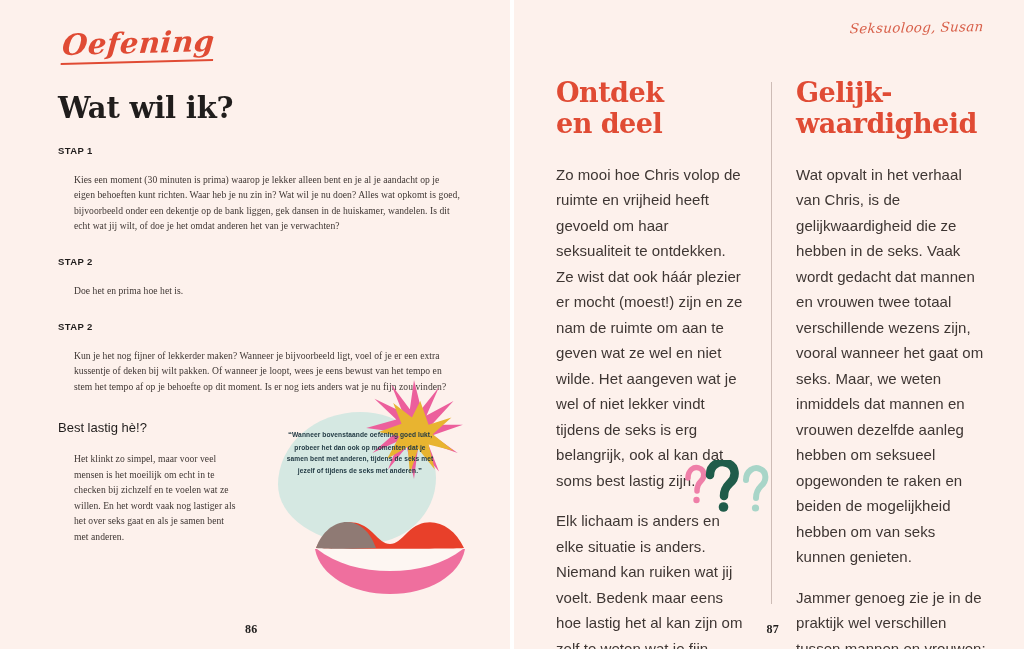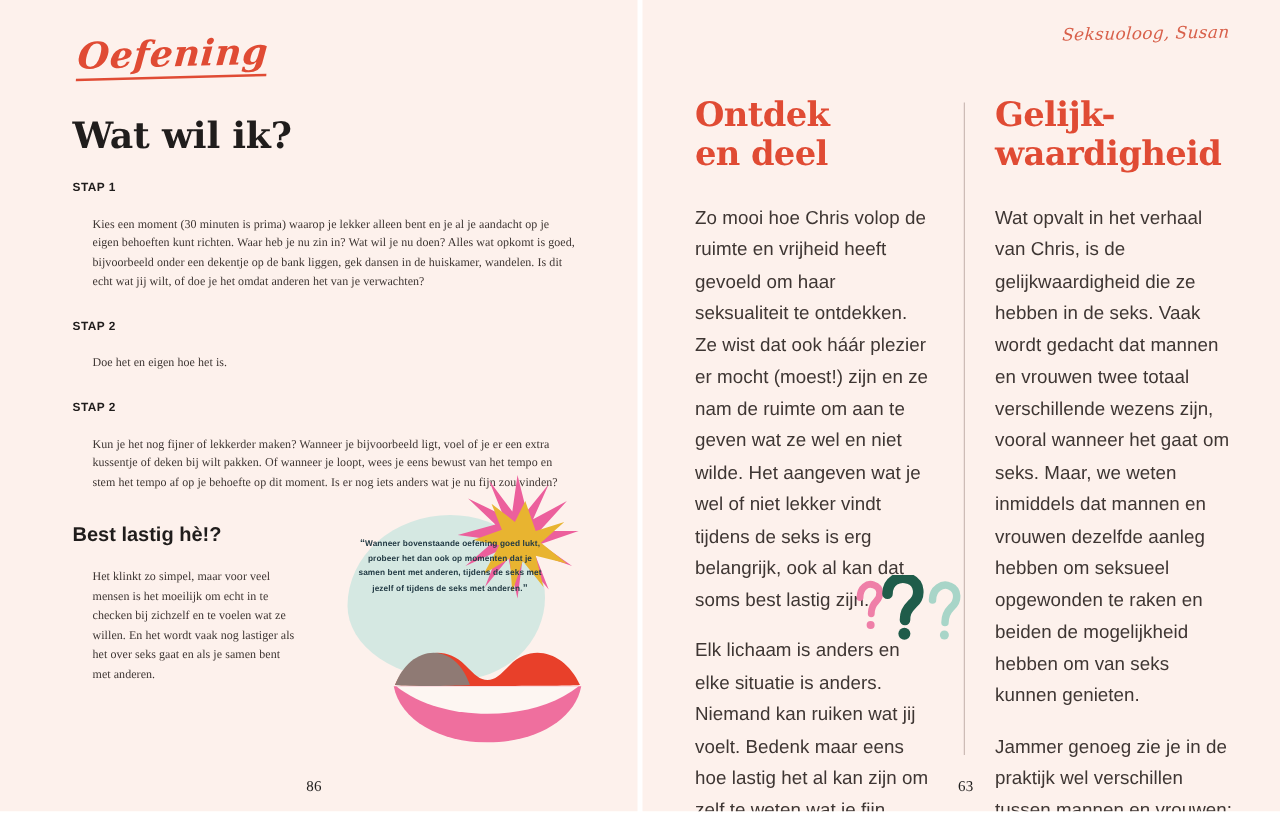--- a/index.html
+++ b/index.html
@@ -32,21 +32,21 @@
   .page-footer {
     position: absolute;
     bottom: 0;
     left: 0; right: 0;
     height: 40px;
   }
   .folio {
     position: absolute;
     bottom: 12px;
     font-family: "Liberation Serif", serif;
-    font-weight: normal;
+    font-weight: bold;
     font-size: 12px;
     color: #22201f;
     letter-spacing: 0.3px;
   }
   #folio-left  { left: 245px; }
   #folio-right { right: 245px; }
 
   
   #left-inner {
     position: absolute;
@@ -92,22 +92,22 @@
     font-family: Liberation Serif, serif;
     font-size: 9.6px;
     line-height: 1.62;
     color: #3e3633;
     margin: 16px;
     letter-spacing: 0.05px;
   }
   .gap { margin-top: 14px; }
   .subhead {
     font-family: "Liberation Sans", sans-serif;
-    font-weight: bold;
-    font-size: 16px;
+    font-weight: normal;
+    font-size: 13px;
     color: #201d1c;
     margin: 26px 0 0 0;
   }
   #closing-col {
     width: 195px;
     margin-top: 13px;
   }
 
   
   #illustration {
@@ -225,21 +225,21 @@
     <div id="left-inner">
 
       <div class="script-title"><span class="u">Oefening</span></div>
 
       <h2 class="page-head">Wat wil ik?</h2>
 
       <div class="step-label first">STAP 1</div>
       <p class="body-l">Kies een moment (30 minuten is prima) waarop je lekker alleen bent en je al je aandacht op je eigen behoeften kunt richten. Waar heb je nu zin in? Wat wil je nu doen? Alles wat opkomt is goed, bijvoorbeeld onder een dekentje op de bank liggen, gek dansen in de huiskamer, wandelen. Is dit echt wat jij wilt, of doe je het omdat anderen het van je verwachten?</p>
 
       <div class="step-label">STAP 2</div>
-      <p class="body-l">Doe het en eigen hoe het is.</p>
+      <p class="body-l">Doe het en prima hoe het is.</p>
 
       <div class="step-label">STAP 2</div>
       <p class="body-l">Kun je het nog fijner of lekkerder maken? Wanneer je bijvoorbeeld ligt, voel of je er een extra kussentje of deken bij wilt pakken. Of wanneer je loopt, wees je eens bewust van het tempo en stem het tempo af op je behoefte op dit moment. Is er nog iets anders wat je nu fijn zou vinden?</p>
 
 
       <div class="subhead">Best lastig hè!?</div>
 
       <div id="closing-col">
         <p class="body-l">Het klinkt zo simpel, maar voor veel mensen is het moeilijk om echt in te checken bij zichzelf en te voelen wat ze willen. En het wordt vaak nog lastiger als het over seks gaat en als je samen bent met anderen.</p>
       </div>
@@ -308,17 +308,17 @@
 
       <div class="col">
         <h3 class="col-head"><span>Gelijk-</span><br><span>waardigheid</span></h3>
 
         <p class="body-r">Wat opvalt in het verhaal van Chris, is de gelijkwaardigheid die ze hebben in de seks. Vaak wordt gedacht dat mannen en vrouwen twee totaal verschillende wezens zijn, vooral wanneer het gaat om seks. Maar, we weten inmiddels dat mannen en vrouwen dezelfde aanleg hebben om seksueel opgewonden te raken en beiden de mogelijkheid hebben om van seks kunnen genieten.</p>
         <p class="body-r">Jammer genoeg zie je in de praktijk wel verschillen tussen mannen en vrouwen: mannen ervaren vaker seksueel plezier dan vrouwen. Waarom? Onze maatschappij is opener over mannelijke seksualiteit en genot, waardoor mannen vaak meer ruimte ervaren om hun seksualiteit te ontdekken. Hierdoor hebben mannen beter geleerd wat voor hen goede seksuele prikkels zijn. Daarbij is het mannelijke geslachtsdeel makkelijker te ontdekken, omdat het zich buiten het lichaam bevindt. Alleen al tijdens</p>
       </div>
     </div>
 
     <div class="page-footer">
-      <div class="folio" id="folio-right">63</div>
+      <div class="folio" id="folio-right">87</div>
     </div>
   </div>
 
 </div>
 
 </body></html>

